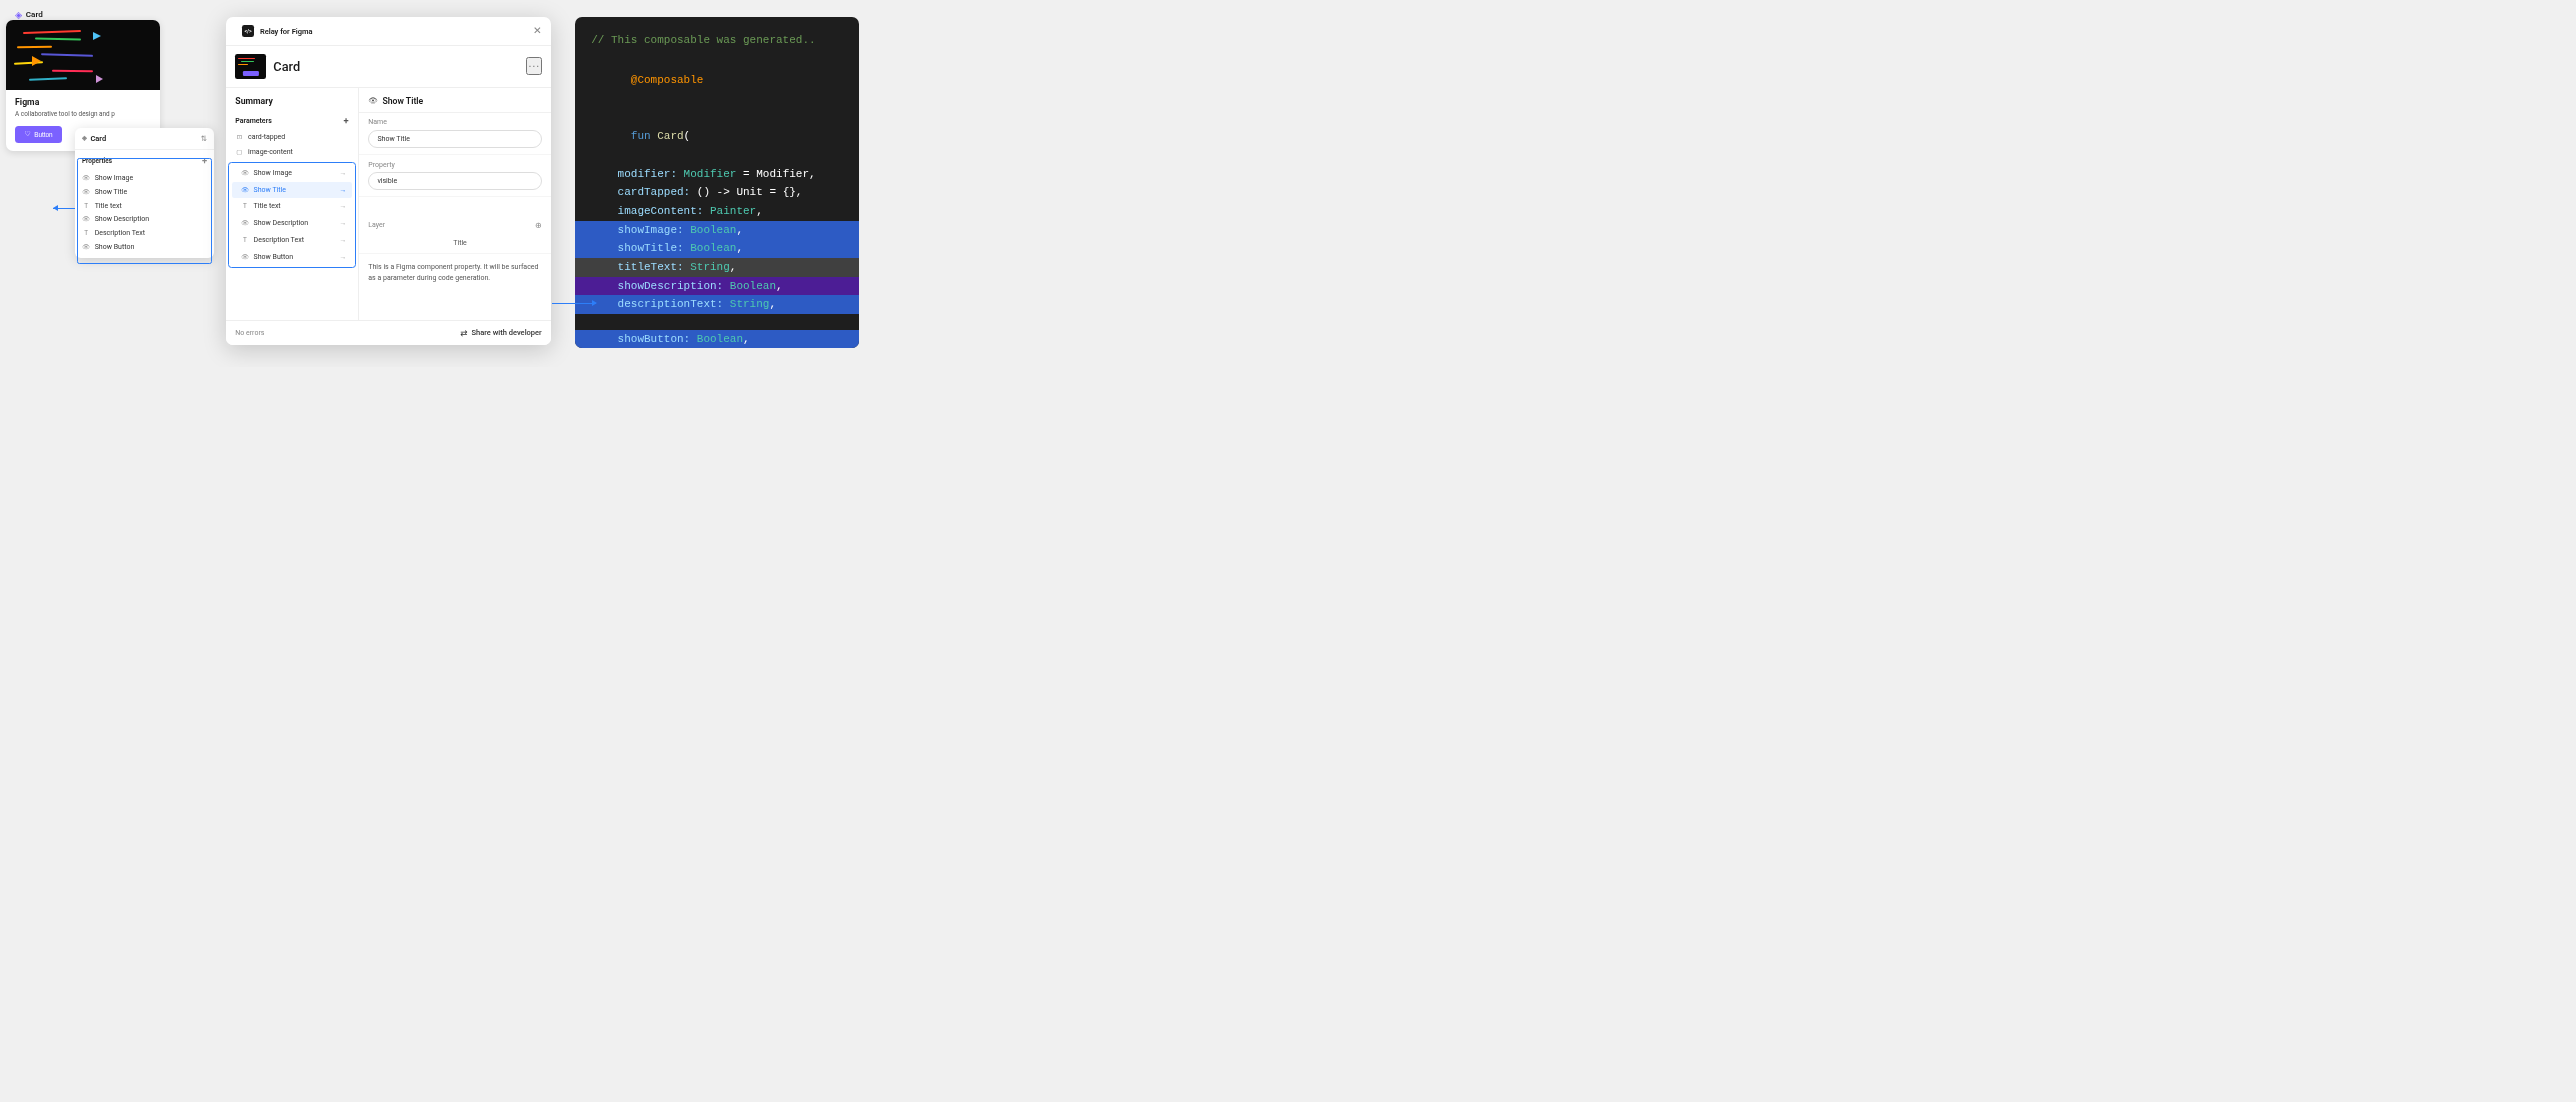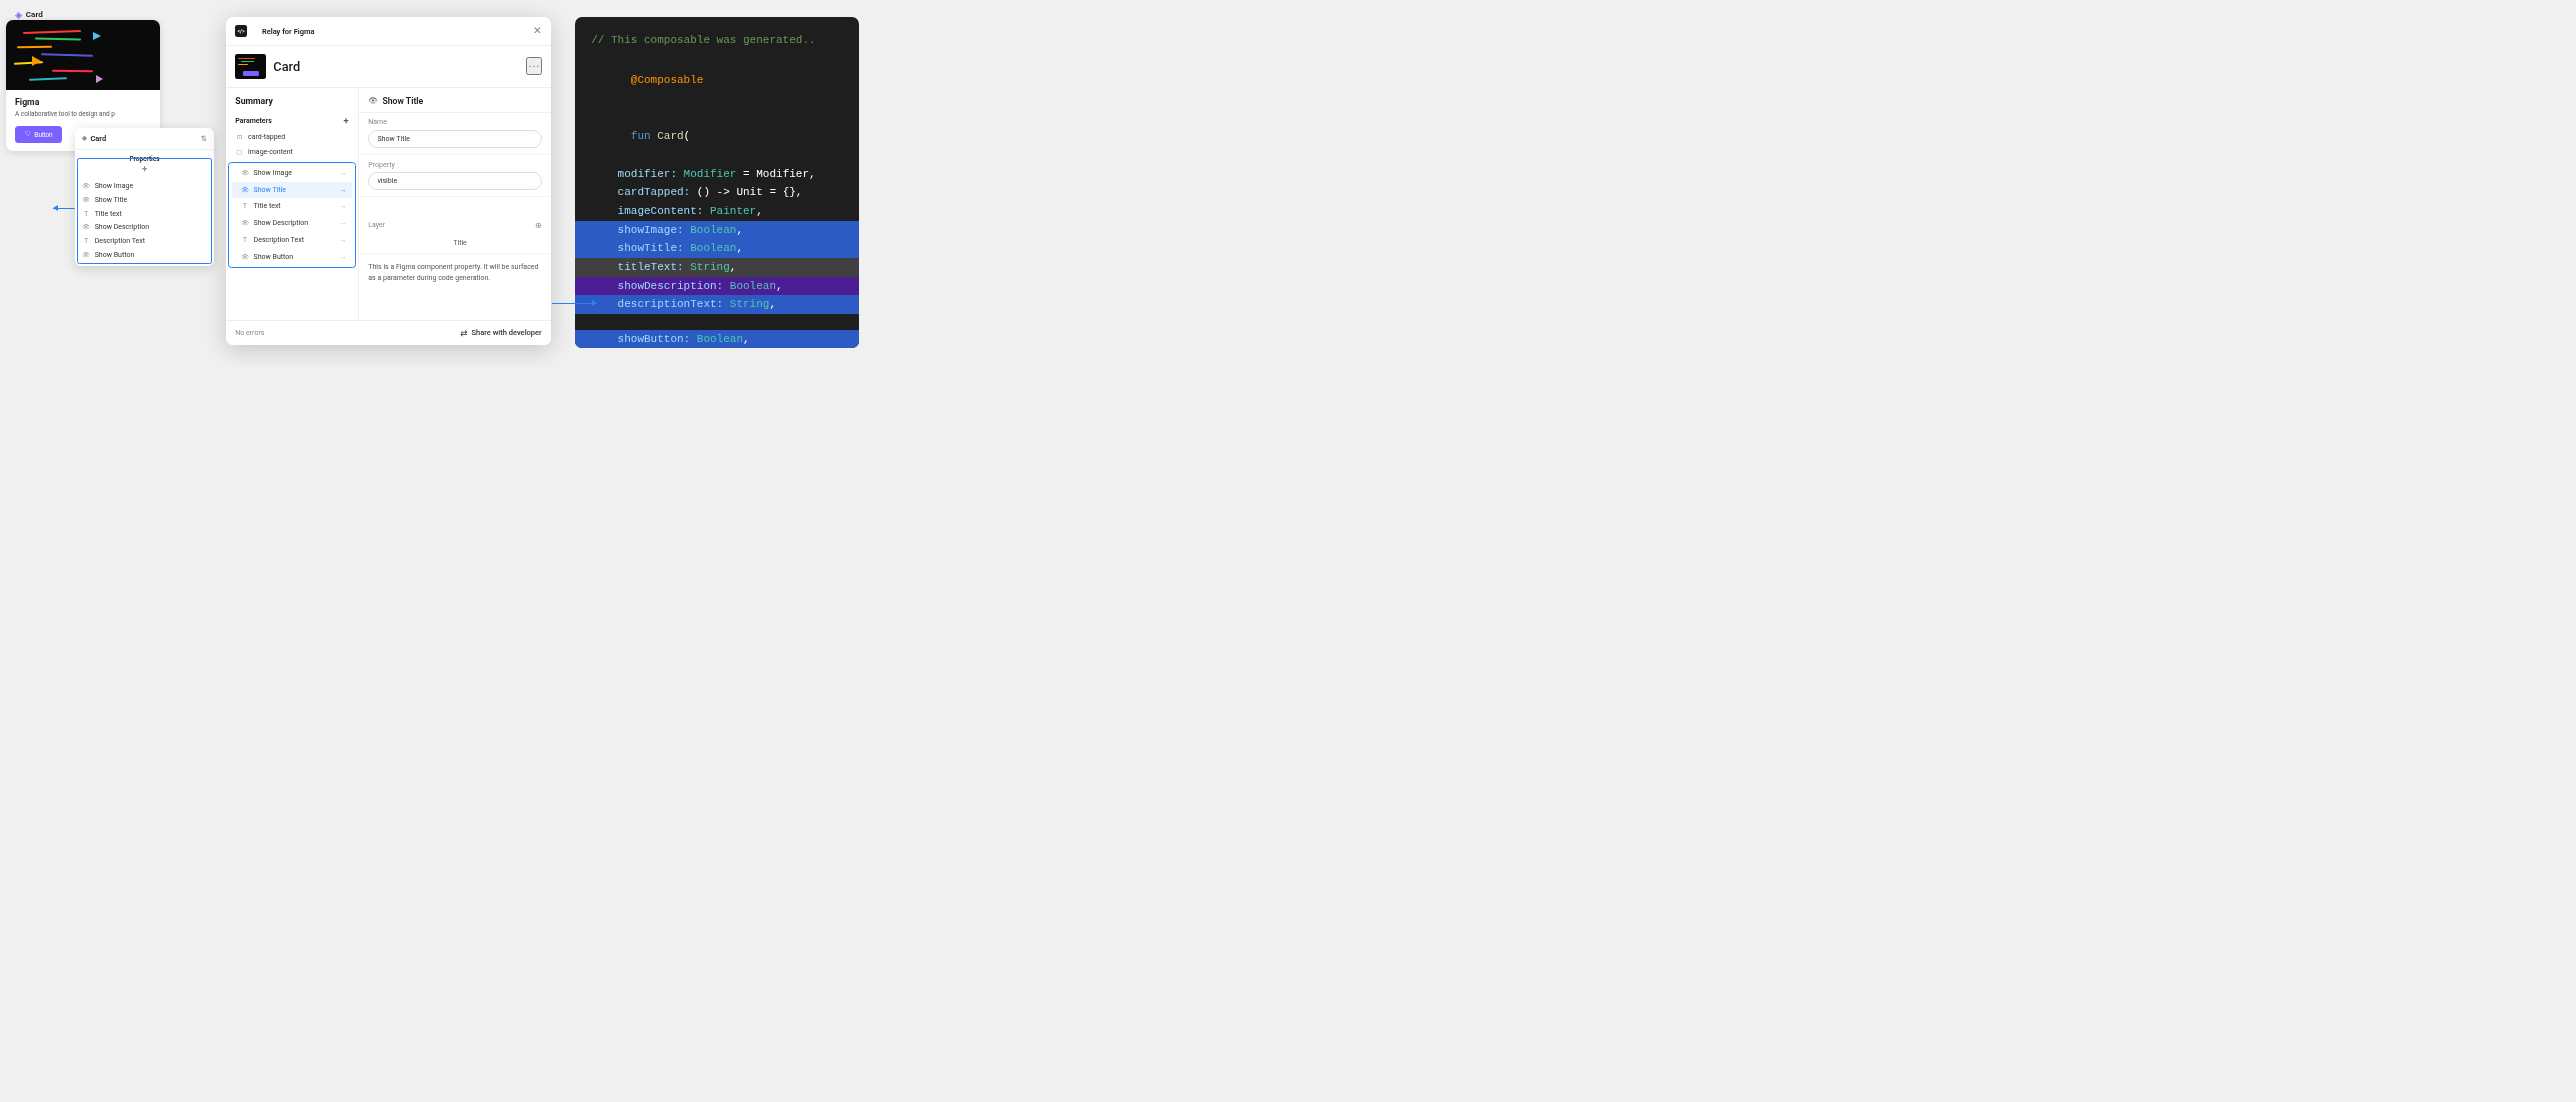--- a/index.html
+++ b/index.html
@@ -112,21 +112,20 @@
     .props-icon { color: #888; font-size: 6.4px; }
     .props-sort-icon { color: #888; font-size: 7.5px; cursor: pointer; }
     .props-section-label {
       font-size: 6.4px;
       font-weight: 600;
       color: #1a1a1a;
       padding: 5.8px 7px 3.5px;
       display: flex;
       align-items: center;
       justify-content: space-between;
-      flex-direction: column;
     }
     .props-add { color: #888; font-size: 9.3px; cursor: pointer; }
     .props-list { padding: 1.2px 0 4.6px; }
     .props-item {
       display: flex;
       align-items: center;
       gap: 4.6px;
       padding: 2.9px 7px;
       font-size: 7px;
       color: #333;
@@ -150,21 +149,22 @@
     .dialog-header {
       display: flex;
       align-items: center;
       justify-content: space-between;
       padding: 8.1px 9.3px;
       border-bottom: 0.6px solid #eee;
     }
     .dialog-brand {
       display: flex;
       align-items: center;
-      gap: 15px;
+      gap: 6px;
+      margin-left: 7px;
     }
     .relay-icon {
       width: 11.6px;
       height: 11.6px;
       background: #1a1a1a;
       border-radius: 2.3px;
       display: flex;
       align-items: center;
       justify-content: center;
       color: white;

